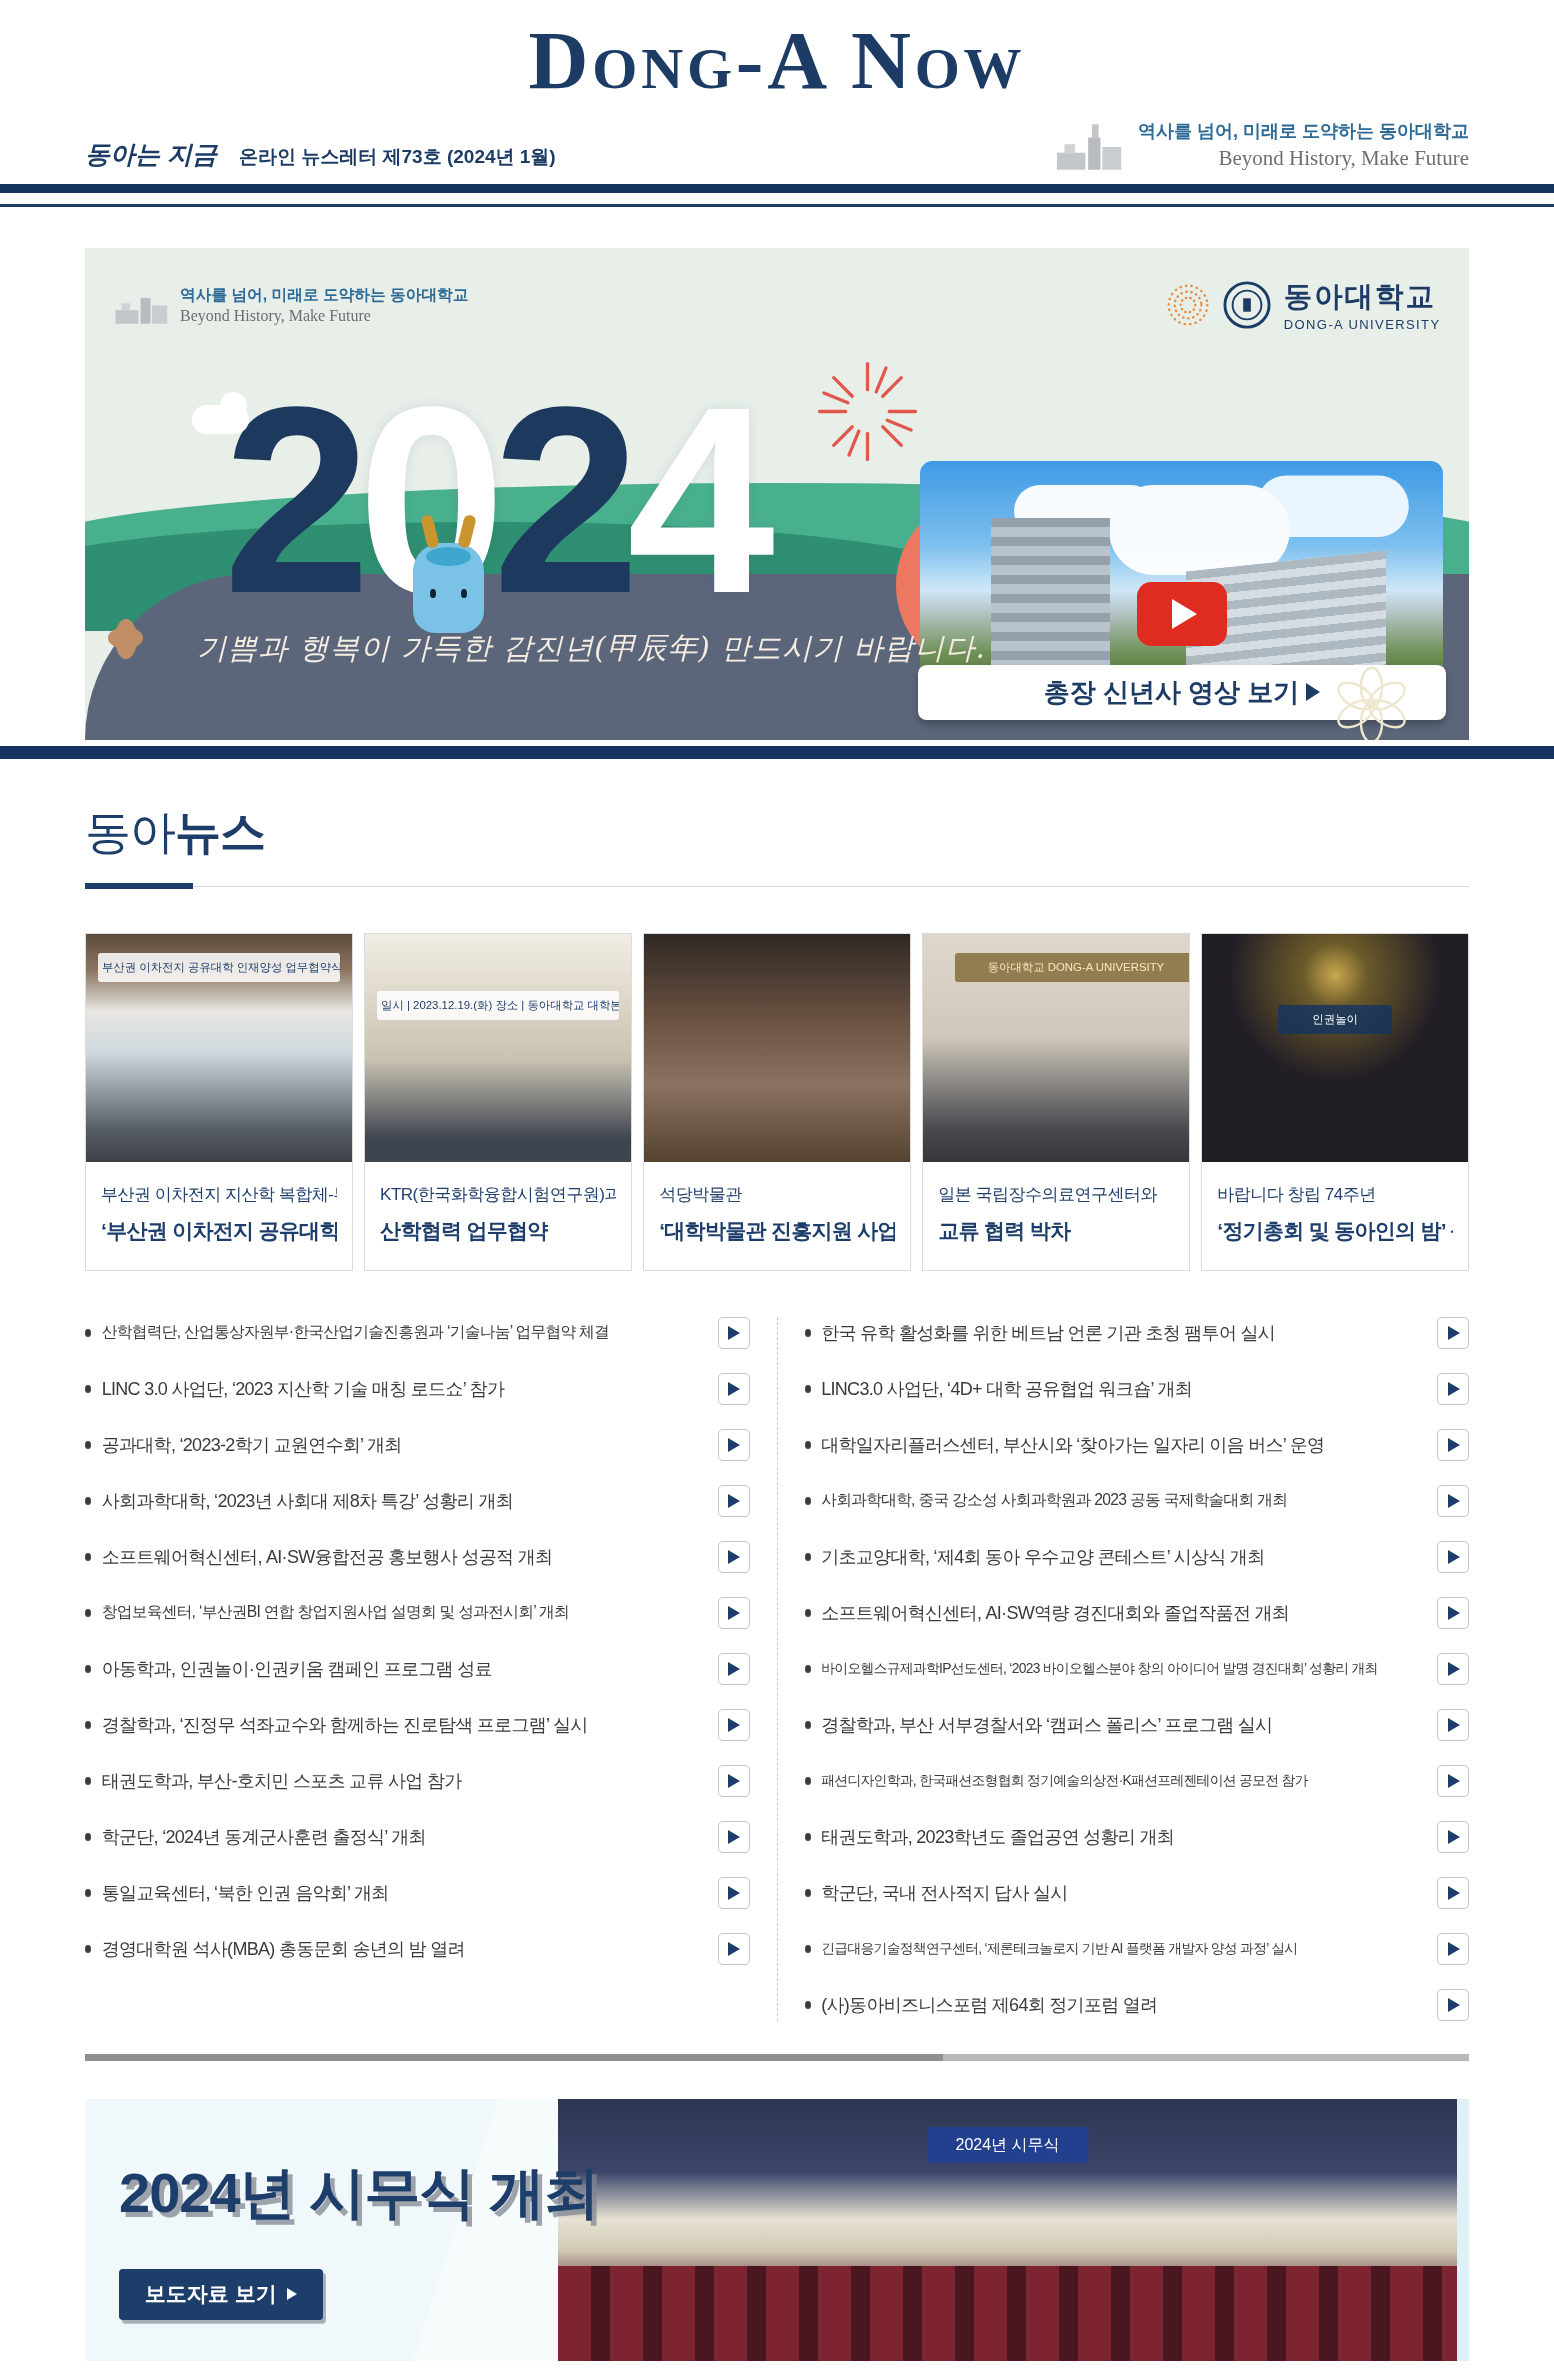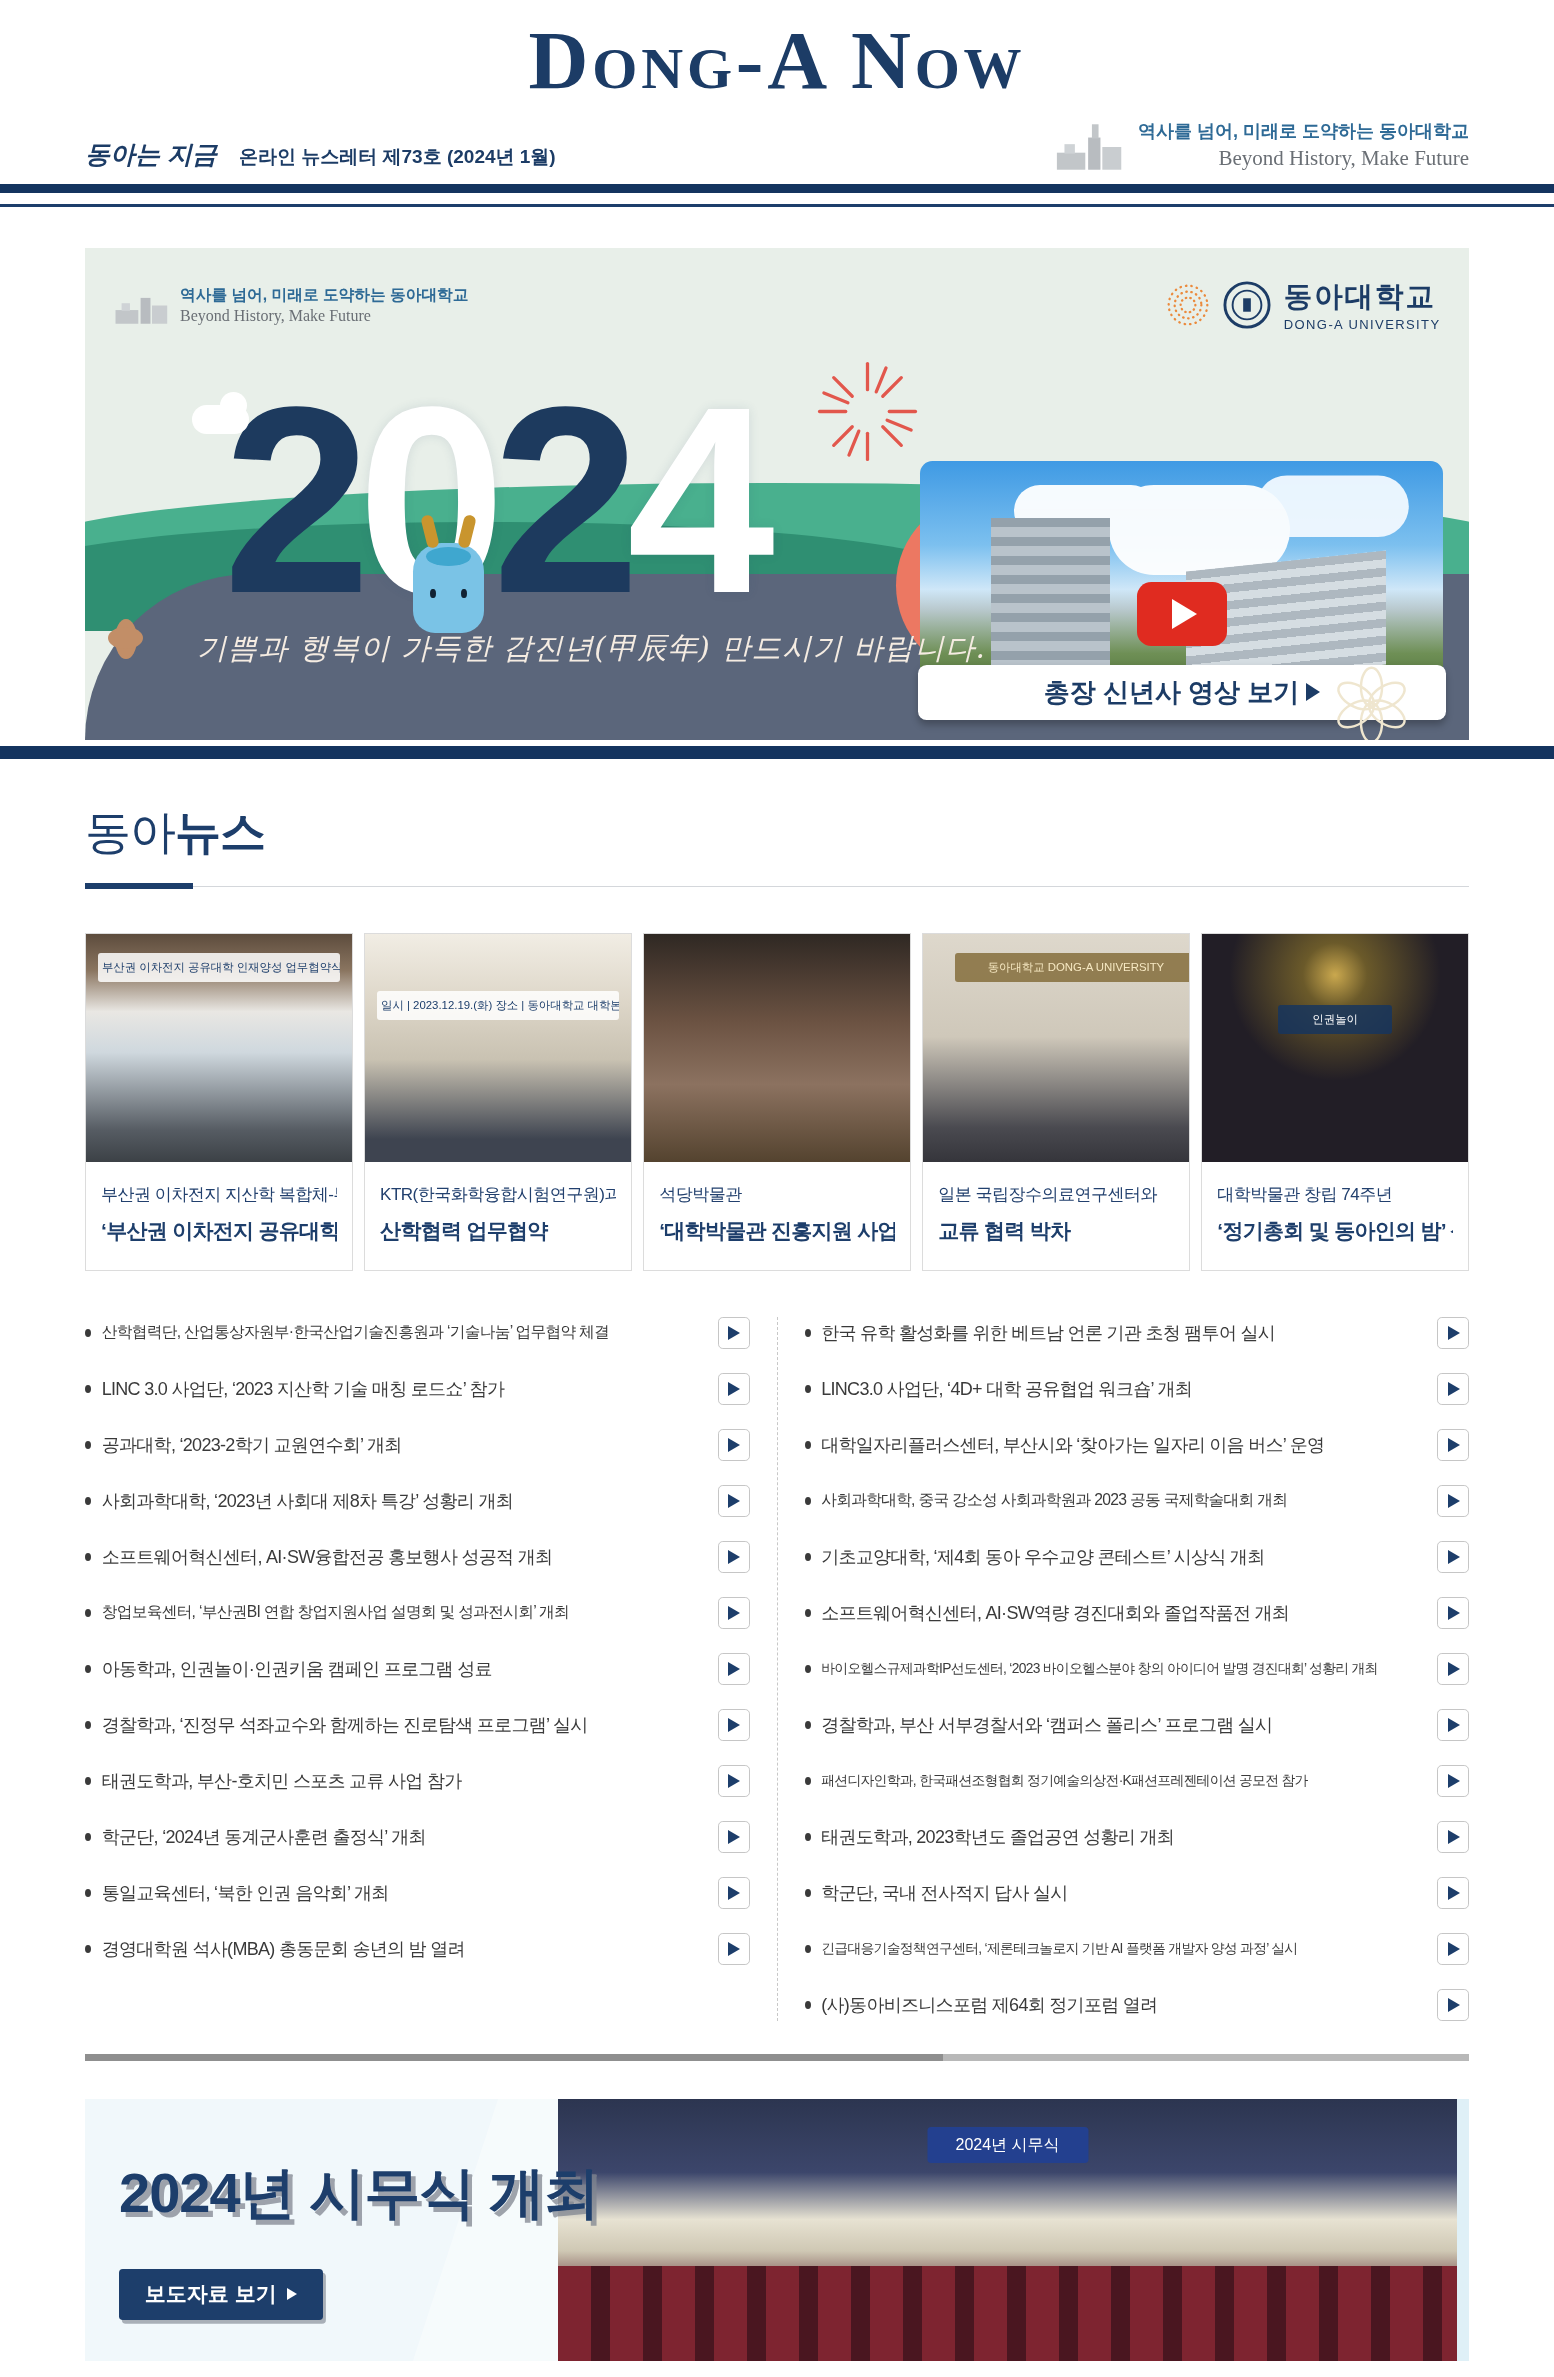--- a/index.html
+++ b/index.html
@@ -278,21 +278,21 @@
       <div class="cap">
           <div class="l1">일본 국립장수의료연구센터와</div>
           <div class="l2">교류 협력 박차</div>
         </div>
     </div>
     <div class="card">
       <div class="photo ph-n5">
           <span class="strip" style="top:71px;width:40%">인권놀이</span>
         </div>
       <div class="cap">
-          <div class="l1">대학박물관 창립 74주년</div>
+          <div class="l1">바랍니다 창립 74주년</div>
           <div class="l2">‘정기총회 및 동아인의 밤’ 성황리 개최</div>
         </div>
     </div>
   </div>
 
   <div class="list">
     <div class="col left">
       <div class="lrow">
           <span class="bullet"></span>
           <span class="txt md">산학협력단, 산업통상자원부·한국산업기술진흥원과 ‘기술나눔’ 업무협약 체결</span>

